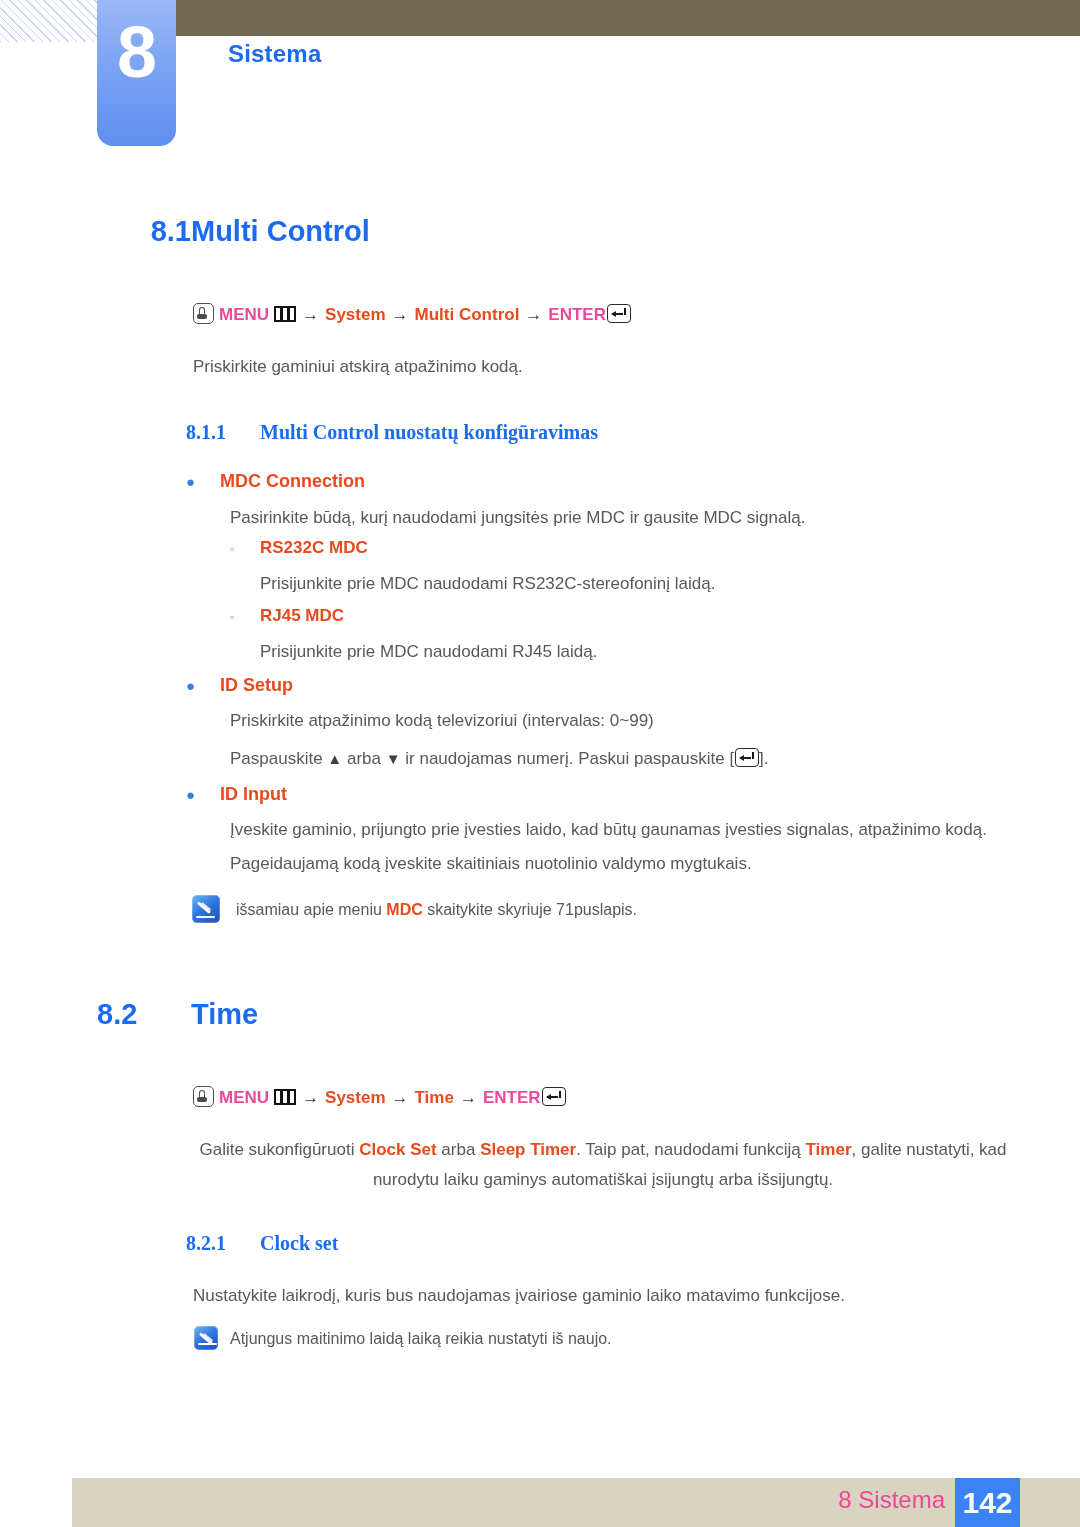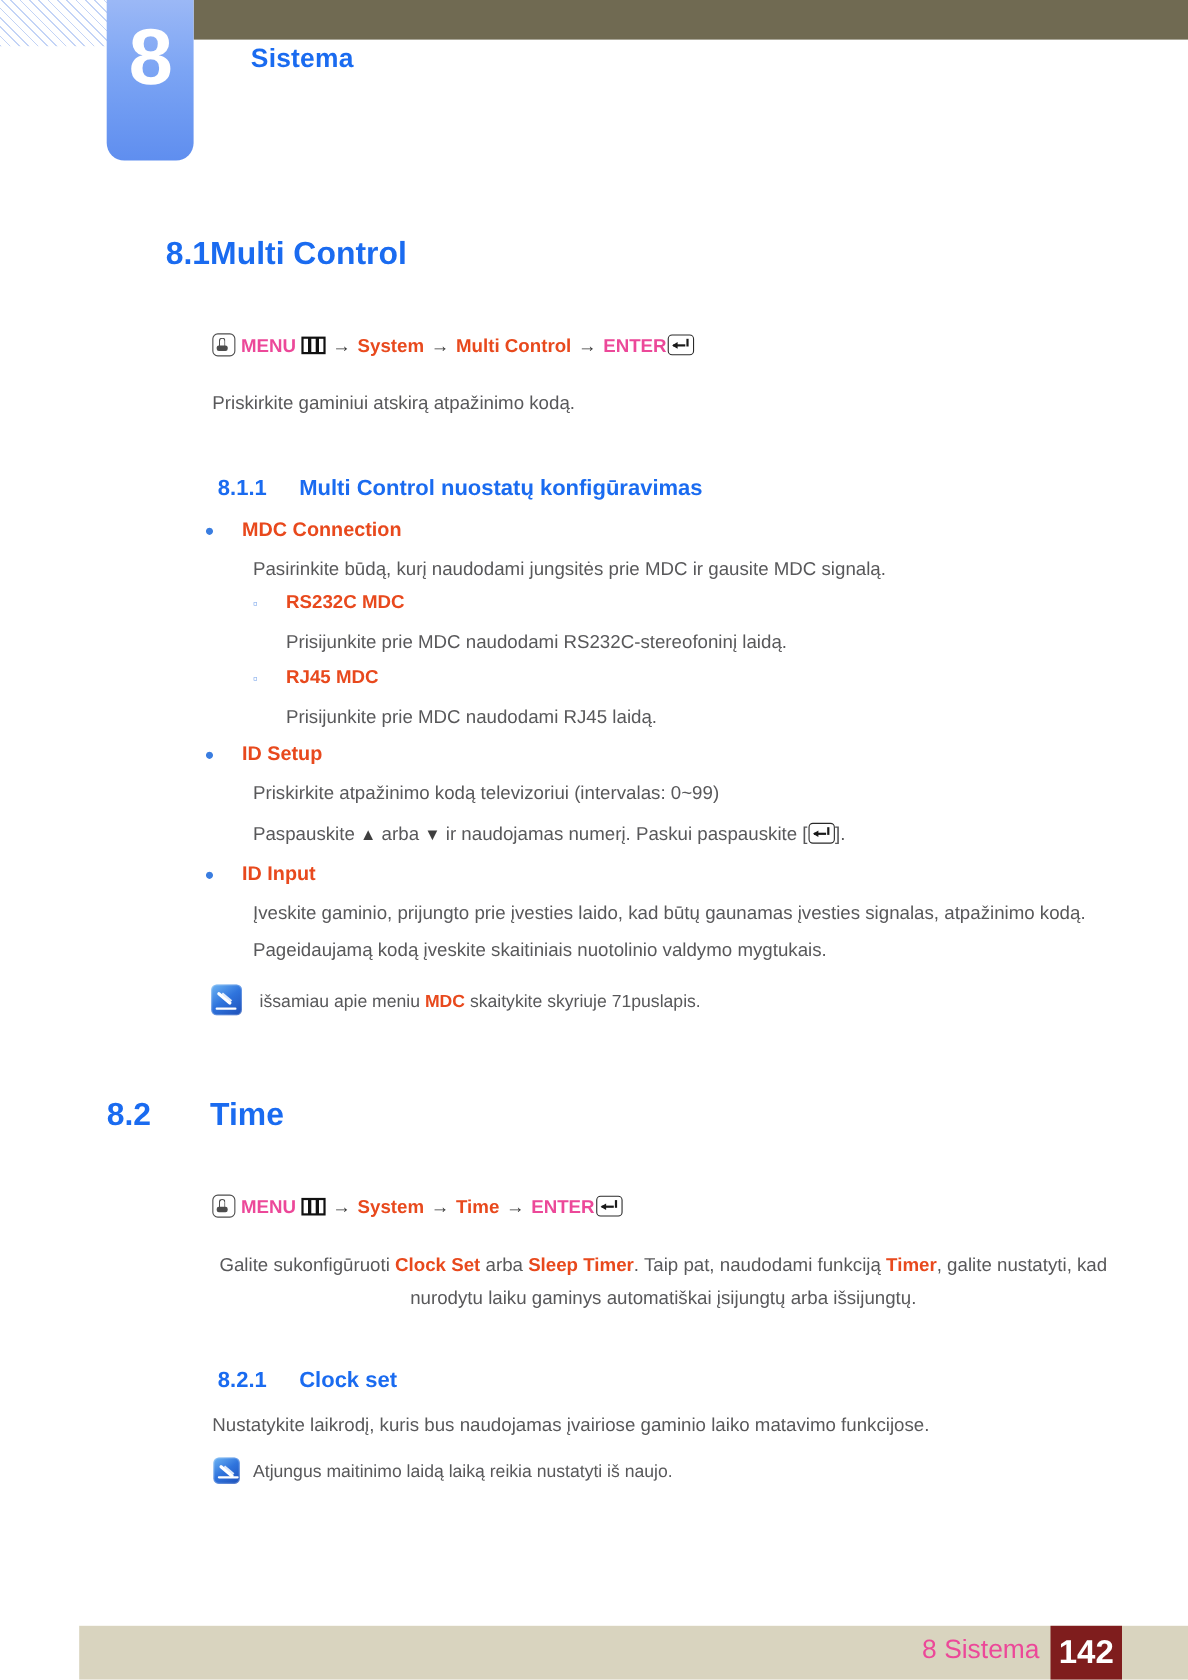--- a/index.html
+++ b/index.html
@@ -69,22 +69,23 @@
     margin: 0;
     white-space: nowrap;
   }
   h1.sec .num { display: inline-block; width: 94px; }
 
   h2.subsec {
     position: absolute;
     font-size: 20px;
     font-weight: bold;
     color: #1a6bf0;
-    margin: 12px;
-    white-space: nowrap;
+    margin: 0;
+    white-space: nowrap;
+    font-family: Liberation Serif, serif;
   }
   h2.subsec .num { display: inline-block; width: 74px; }
 
   .menuline {
     position: absolute;
     font-size: 17px;
     font-weight: bold;
     white-space: nowrap;
     line-height: 20px;
   }
@@ -278,21 +279,21 @@
     position: absolute;
     right: 135px; bottom: 13px;
     font-size: 24px;
     color: #ec4899;
     font-weight: normal;
   }
   .footer-page {
     position: absolute;
     right: 60px; bottom: 0;
     width: 65px; height: 49px;
-    background: #7f1d1d;
+    background: #3b82f6;
     color: #ffffff;
     font-size: 30px;
     font-weight: bold;
     display: flex;
     align-items: center;
     justify-content: center;
   }
 </style>
 </head>
 <body>

